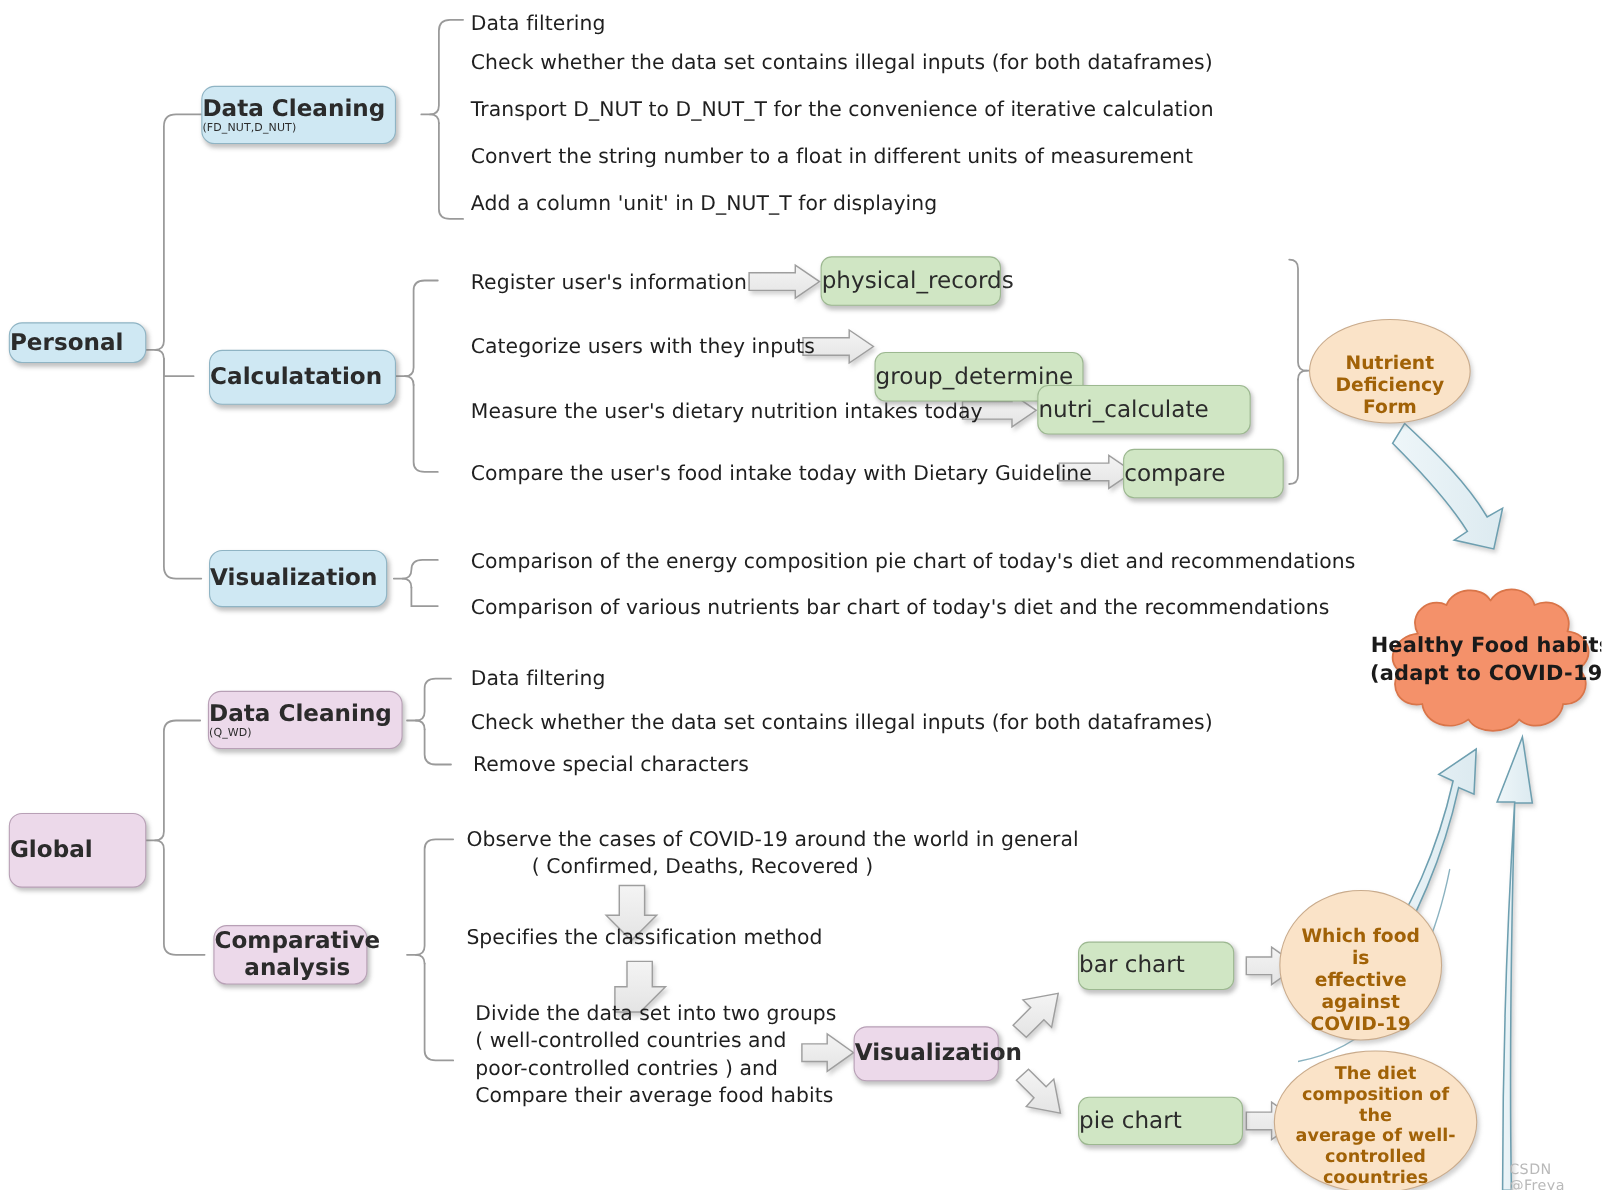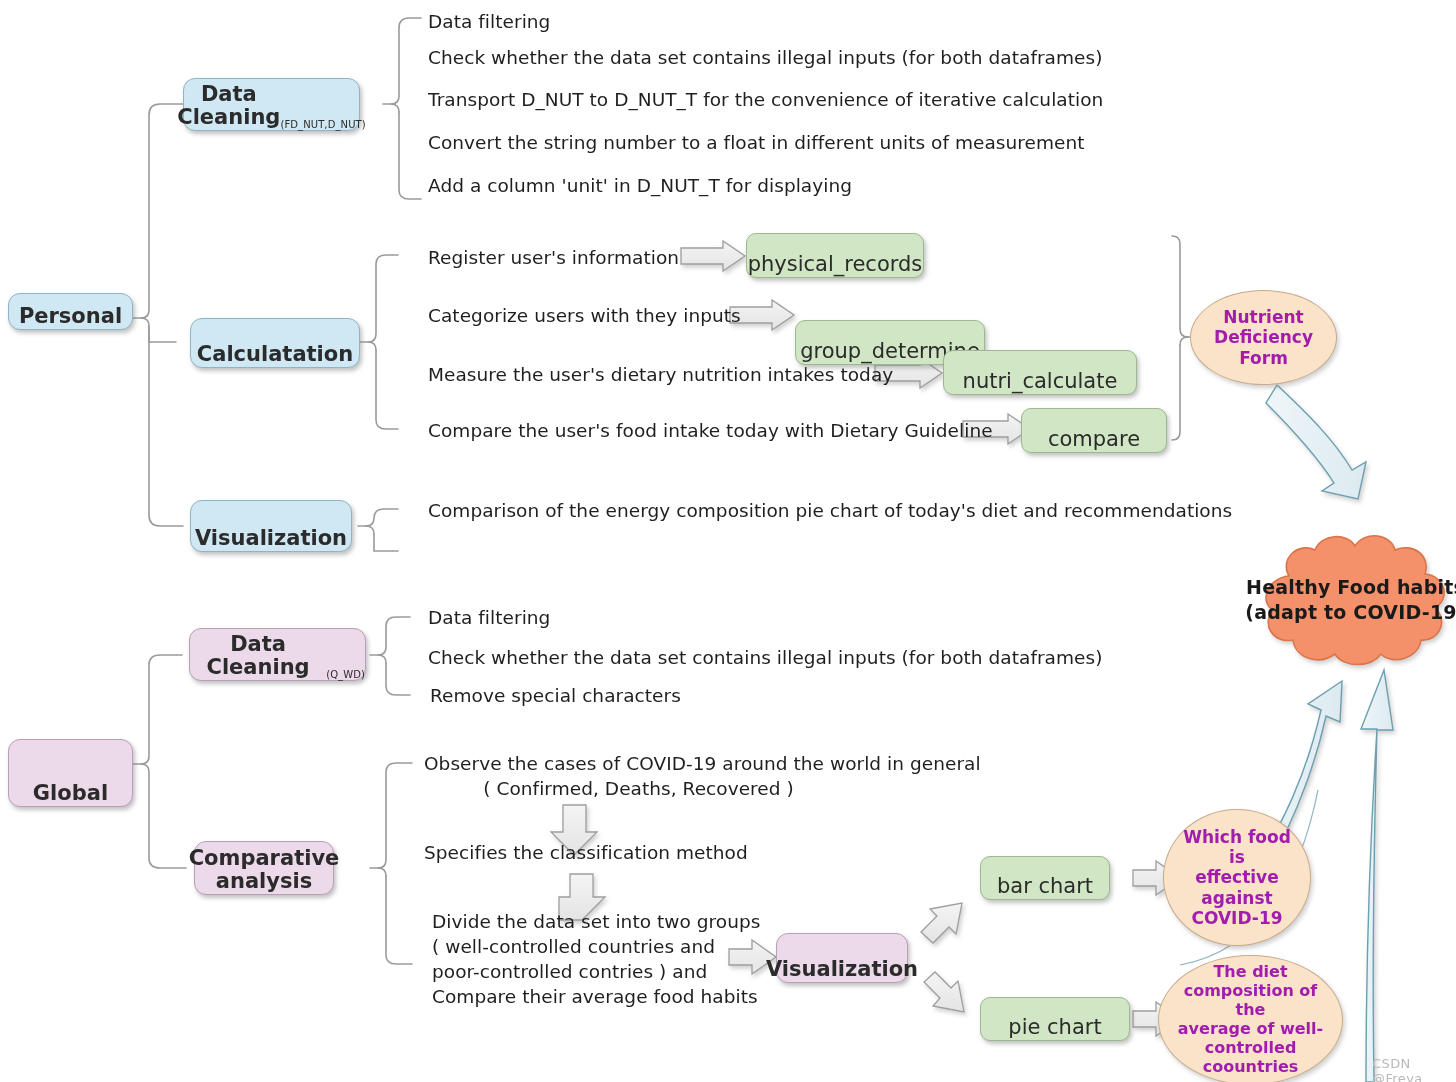--- a/index.html
+++ b/index.html
@@ -23,22 +23,22 @@
     position: absolute;
     left: 0; top: 0;
     width: 1456px;
     height: 1082px;
     pointer-events: none;
   }
   .node {
     position: absolute;
     box-sizing: border-box;
     display: flex;
-    flex-direction: row;
-    align-items: flex-end;
+    flex-direction: column;
+    align-items: flex-start;
     justify-content: center;
     text-align: center;
     border-radius: 12px;
     border: 1px solid #9aa0a6;
     box-shadow: 2px 3px 4px rgba(120,120,120,0.45);
     line-height: 1.12;
   }
   .node .sub {
     font-size: 10px;
     font-weight: normal;
@@ -58,31 +58,31 @@
     color: #1f1f1f;
     white-space: pre;
     line-height: 1.35;
     letter-spacing: 0.05px;
   }
 
   .ellipse {
     position: absolute;
     box-sizing: border-box;
     display: flex;
-    align-items: center;
+    align-items: flex-end;
     justify-content: center;
     text-align: center;
     border-radius: 50%;
     background: #fae3c8;
     border: 1px solid #c9ab8c;
     box-shadow: 2px 3px 4px rgba(140,140,140,0.4);
     font-size: 17px;
     font-weight: 600;
     line-height: 1.18;
-    color: #a21caf;
+    color: #a16207;
     padding: 4px 10px;
   }
   .ellipse.small { font-size: 16px; }
 
   .cloud-wrap {
     position: absolute;
   }
   .cloud-label {
     position: absolute;
     left: 0; top: 0;
@@ -230,40 +230,41 @@
   <div class="txt" style="left:428px; top:46px;">Check whether the data set contains illegal inputs (for both dataframes)</div>
   <div class="txt" style="left:428px; top:88px;">Transport D_NUT to D_NUT_T for the convenience of iterative calculation</div>
   <div class="txt" style="left:428px; top:131px;">Convert the string number to a float in different units of measurement</div>
   <div class="txt" style="left:428px; top:174px;">Add a column 'unit' in D_NUT_T for displaying</div>
 
   <div class="txt" style="left:428px; top:246px;">Register user's information</div>
   <div class="txt" style="left:428px; top:304px;">Categorize users with they inputs</div>
   <div class="txt" style="left:428px; top:363px;">Measure the user's dietary nutrition intakes today</div>
   <div class="txt" style="left:428px; top:419px;">Compare the user's food intake today with Dietary Guideline</div>
 
-  <div class="node green fnbox" style="left:746px; top:233px; width:178px; height:45px;">
+  <div class="node green fnbox" style="left:746px; top:233px; width:164px; height:45px;">
     <span>physical_records</span>
   </div>
   <div class="node green fnbox" style="left:795px; top:292px; width:190px; height:45px;margin-top:28px;">
     <span>group_determine</span>
   </div>
   <div class="node green fnbox" style="left:943px; top:350px; width:194px; height:45px;">
     <span>nutri_calculate</span>
   </div>
   <div class="node green fnbox" style="left:1021px; top:408px; width:146px; height:45px;">
     <span>compare</span>
   </div>
 
   <div class="ellipse" style="left:1190px; top:290px; width:147px; height:95px; white-space:pre-line;">
     <span>Nutrient
 Deficiency
 Form</span>
   </div>
 
   <div class="txt" style="left:428px; top:499px;">Comparison of the energy composition pie chart of today's diet and recommendations</div>
+  <div class="txt" style="left:428px; top:541px;">Comparison of various nutrients bar chart of today's diet and the recommendations</div>
 
   <div class="node purple lvl1" style="left:8px; top:739px; width:125px; height:68px;">
     <span>Global</span>
   </div>
 
   <div class="node purple lvl2" style="left:189px; top:628px; width:177px; height:53px;">
     <span>Data Cleaning</span>
     <span class="sub">(Q_WD)</span>
   </div>
 
@@ -281,21 +282,21 @@
   <div class="txt" style="left:424px; top:841px;">Specifies the classification method</div>
   <div class="txt" style="left:432px; top:910px;">Divide the data set into two groups
 ( well-controlled countries and
 poor-controlled contries ) and
 Compare their average food habits</div>
 
   <div class="node purple lvl2" style="left:776px; top:933px; width:132px; height:50px;">
     <span>Visualization</span>
   </div>
 
-  <div class="node green fnbox" style="left:980px; top:856px; width:130px; height:44px;">
+  <div class="node green fnbox" style="left:980px; top:856px; width:142px; height:44px;">
     <span>bar chart</span>
   </div>
   <div class="node green fnbox" style="left:980px; top:997px; width:150px; height:44px;">
     <span>pie chart</span>
   </div>
 
   <div class="ellipse" style="left:1163px; top:809px; width:148px; height:137px; white-space:pre-line;">
     <span>Which food is
 effective
 against

